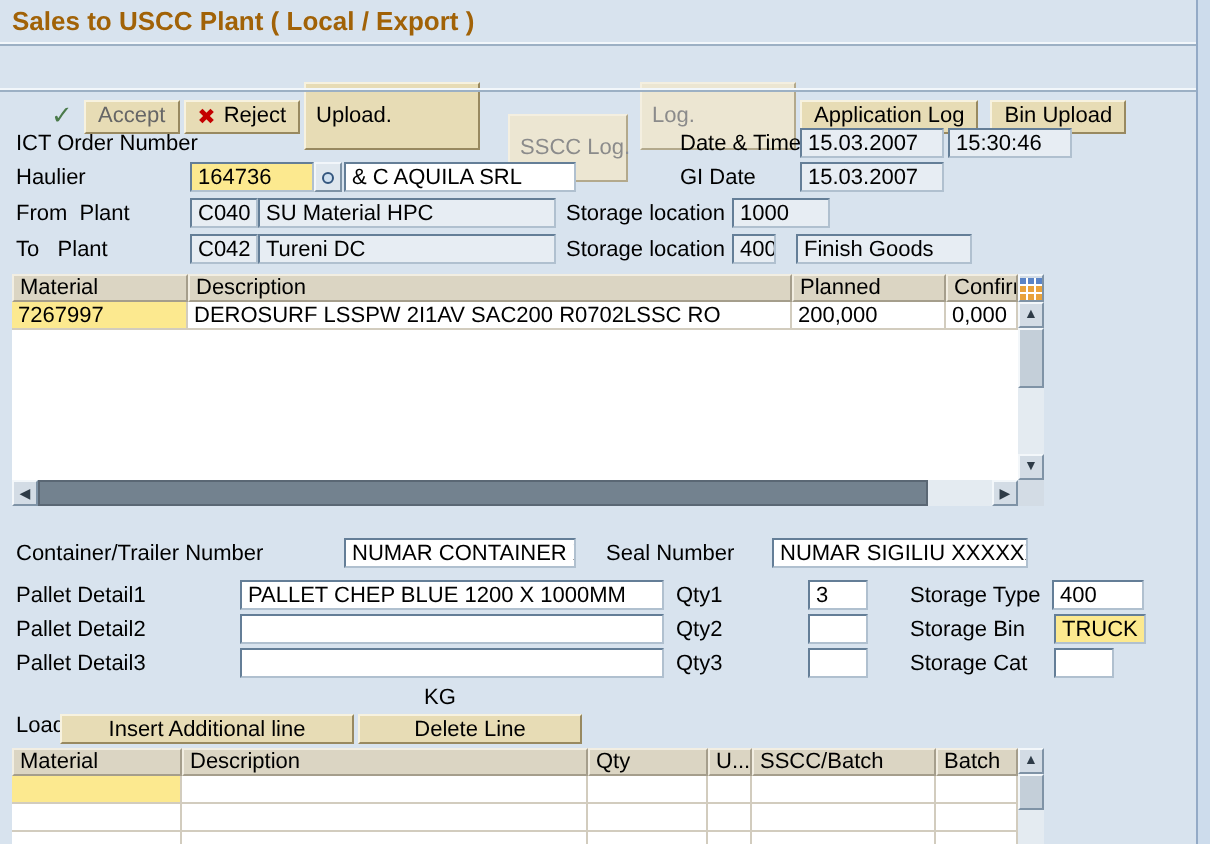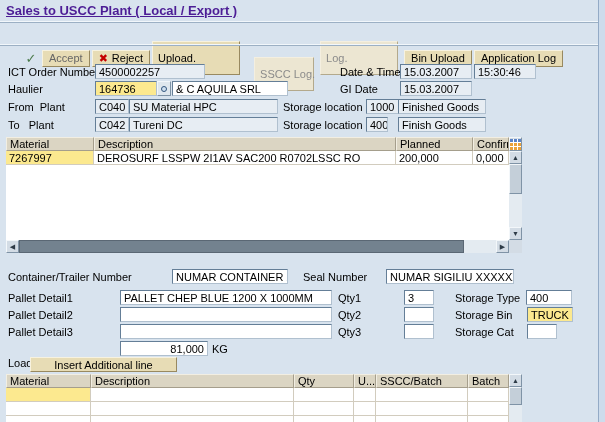--- a/index.html
+++ b/index.html
@@ -1,20 +1,20 @@
 <!DOCTYPE html>
 <html><head>
 <meta charset="utf-8">
 <style>
   * { margin:0; padding:0; box-sizing:border-box; }
   body { font-family:"Liberation Sans","DejaVu Sans",sans-serif; background:#9aa7b5; }
   .page { position:relative; width:605px; height:422px; background:#d8e3ee; overflow:hidden;
           font-size:11px; color:#000; }
   .abs { position:absolute; }
-  .title { color:#4c1d95; font-weight:bold; font-size:13px; white-space:nowrap;text-decoration:underline; }
+  .title { color:#a16207; font-weight:bold; font-size:13px; white-space:nowrap; }
   .groove { height:2px; border-top:1px solid #f2f7fb; border-bottom:1px solid #9cb0c4; }
 
   .lbl { position:absolute; height:15px; display:flex; align-items:center; white-space:pre; }
 
   .fld { position:absolute; height:15px; display:flex; align-items:center; padding:0 3px;
          background:#fff; border:1px solid; border-color:#647e97 #b0c0cf #b0c0cf #647e97;
          white-space:nowrap; overflow:hidden; }
   .fld.ro  { background:#e7edf3; }
   .fld.ylw { background:#fce98f; }
   .fld.end { justify-content:flex-end; }
@@ -76,50 +76,48 @@
       <span>.</span>
     </div>
     <div class="btn fixed dis" style="margin-left:14px; width:60px;margin-top:32px;">
       <span>SSCC Log</span>
       <span>.</span>
     </div>
     <div class="btn fixed dis" style="margin-left:6px; width:78px;">
       <span>Log</span>
       <span>.</span>
     </div>
+    <div class="btn" style="margin-left:2px;">
+      <span>Application Log</span>
+    </div>
     <div class="btn" style="margin-left:6px;">
       <span>Bin Upload</span>
     </div>
-    <div class="btn" style="margin-left:2px;">
-      <span>Application Log</span>
-    </div>
   </div>
   <div class="abs groove" style="left:0; top:44px; width:605px;"></div>
 
   <div class="lbl" style="left:8px; top:64px;">ICT Order Number</div>
-  <div class="fld ro" style="left:95px; top:64px; width:110px;">4500002257</div>
   <div class="lbl" style="left:340px; top:64px;">Date &amp; Time</div>
   <div class="fld ro" style="left:400px; top:64px; width:72px;">15.03.2007</div>
   <div class="fld ro" style="left:474px; top:64px; width:62px;">15:30:46</div>
 
   <div class="lbl" style="left:8px; top:81px;">Haulier</div>
   <div class="fld ylw" style="left:95px; top:81px; width:62px;">164736</div>
   <div class="fld-btn" style="left:157px; top:81px; width:14px;">
       <span class="mc-circle"></span>
     </div>
   <div class="fld" style="left:172px; top:81px; width:116px;">&amp; C AQUILA SRL</div>
   <div class="lbl" style="left:340px; top:81px;">GI Date</div>
   <div class="fld ro" style="left:400px; top:81px; width:72px;">15.03.2007</div>
 
   <div class="lbl" style="left:8px; top:99px;">From  Plant</div>
   <div class="fld ro" style="left:95px; top:99px; width:34px;">C040</div>
   <div class="fld ro" style="left:129px; top:99px; width:149px;">SU Material HPC</div>
   <div class="lbl" style="left:283px; top:99px;">Storage location</div>
   <div class="fld ro" style="left:366px; top:99px; width:49px;">1000</div>
-  <div class="fld ro" style="left:398px; top:99px; width:88px;">Finished Goods</div>
 
   <div class="lbl" style="left:8px; top:117px;">To   Plant</div>
   <div class="fld ro" style="left:95px; top:117px; width:34px;">C042</div>
   <div class="fld ro" style="left:129px; top:117px; width:149px;">Tureni DC</div>
   <div class="lbl" style="left:283px; top:117px;">Storage location</div>
   <div class="fld ro" style="left:366px; top:117px; width:22px;">4000</div>
   <div class="fld ro" style="left:398px; top:117px; width:88px;">Finish Goods</div>
 
   <div class="abs" style="left:6px; top:137px; width:516px; height:116px;">
     <div class="abs" style="left:0; top:0; width:503px; height:103px; background:#fff;"></div>
@@ -177,25 +175,27 @@
   <div class="fld ylw" style="left:527px; top:307px; width:46px;">TRUCK</div>
 
   <div class="lbl" style="left:8px; top:324px;">Pallet Detail3</div>
   <div class="fld" style="left:120px; top:324px; width:212px;"></div>
   <div class="lbl" style="left:338px; top:324px;">Qty3</div>
   <div class="fld" style="left:404px; top:324px; width:30px;"></div>
   <div class="lbl" style="left:455px; top:324px;">Storage Cat</div>
   <div class="fld" style="left:527px; top:324px; width:30px;"></div>
 
   <div class="lbl" style="left:8px; top:355px;">Load Weight</div>
-  <div class="fld end" style="left:120px; top:341px; width:88px;">81,000</div>
   <div class="lbl" style="left:212px; top:341px;">KG</div>
 
   <div class="btn abs" style="left:30px; top:357px; width:147px; height:15px; justify-content:center;">
     <span>Insert Additional line</span>
+  </div>
+  <div class="btn abs" style="left:179px; top:357px; width:112px; height:15px; justify-content:center;">
+    <span>Delete Line</span>
   </div>
 
   <div class="abs" style="left:6px; top:374px; width:516px; height:48px;">
     <div class="trow" style="left:0; top:0;">
       <div class="th" style="width:85px;">Material</div>
       <div class="th" style="width:203px;">Description</div>
       <div class="th" style="width:60px;">Qty</div>
       <div class="th" style="width:22px;">U...</div>
       <div class="th" style="width:92px;">SSCC/Batch</div>
       <div class="th" style="width:41px;">Batch</div>

